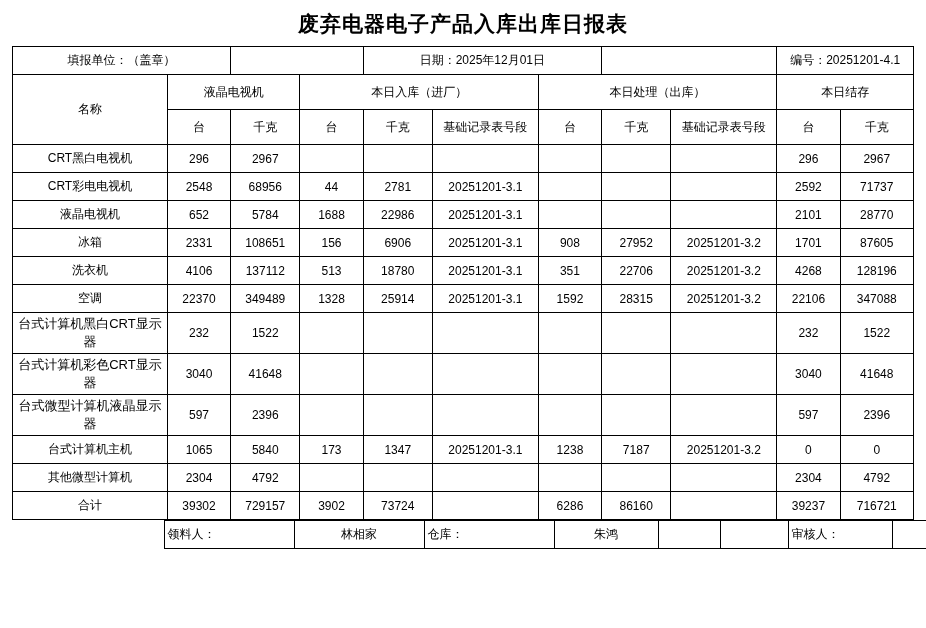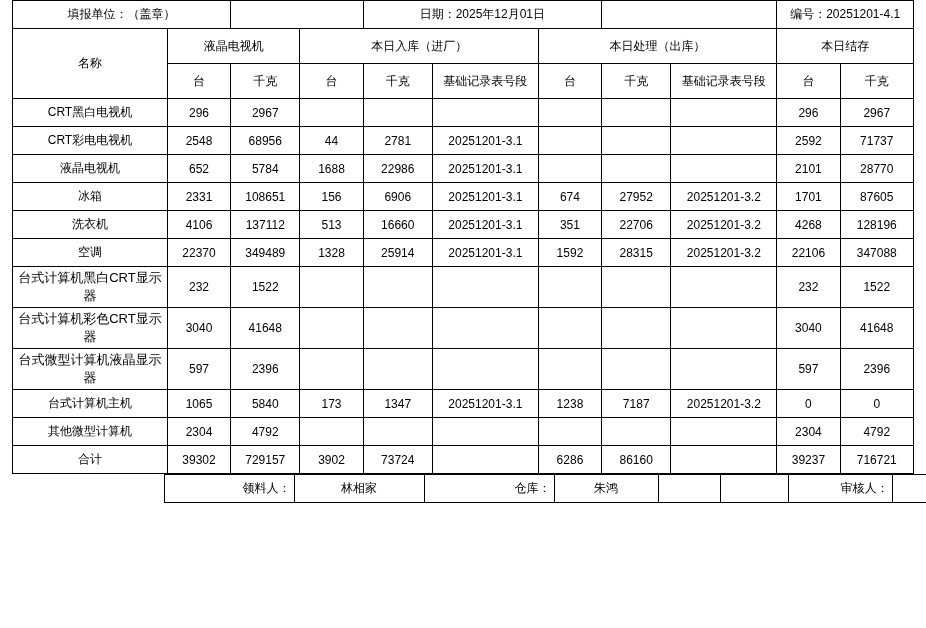--- a/index.html
+++ b/index.html
@@ -63,28 +63,29 @@
   .name-cell.small {
     font-size: 13px;
   }
   .total-row td {
     font-size: 12px;
   }
   .footer td {
     height: 30px;
     font-size: 12px;
   }
-  .footer .lbl { text-align: right; }
+  .footer .lbl { text-align: left; }
   .nowrap { white-space: nowrap; }
 </style>
 </head>
 <body>
 
 <div class="page">
 
+  <div class="title">废弃电器电子产品入库出库日报表</div>
 
   <table class="report">
     <colgroup>
       <col style="width:152px">
       <col style="width:62px">
       <col style="width:68px">
       <col style="width:62px">
       <col style="width:68px">
       <col style="width:104px">
       <col style="width:62px">
@@ -166,33 +167,33 @@
         <td>28770</td>
       </tr>
 
       <tr>
         <td class="name-cell">冰箱</td>
         <td>2331</td>
         <td>108651</td>
         <td>156</td>
         <td>6906</td>
         <td class="nowrap">20251201-3.1</td>
-        <td>674</td>
+        <td>908</td>
         <td>27952</td>
         <td class="nowrap">20251201-3.2</td>
         <td>1701</td>
         <td>87605</td>
       </tr>
 
       <tr>
         <td class="name-cell">洗衣机</td>
         <td>4106</td>
         <td>137112</td>
         <td>513</td>
-        <td>16660</td>
+        <td>18780</td>
         <td class="nowrap">20251201-3.1</td>
         <td>351</td>
         <td>22706</td>
         <td class="nowrap">20251201-3.2</td>
         <td>4268</td>
         <td>128196</td>
       </tr>
 
       <tr>
         <td class="name-cell">空调</td>

